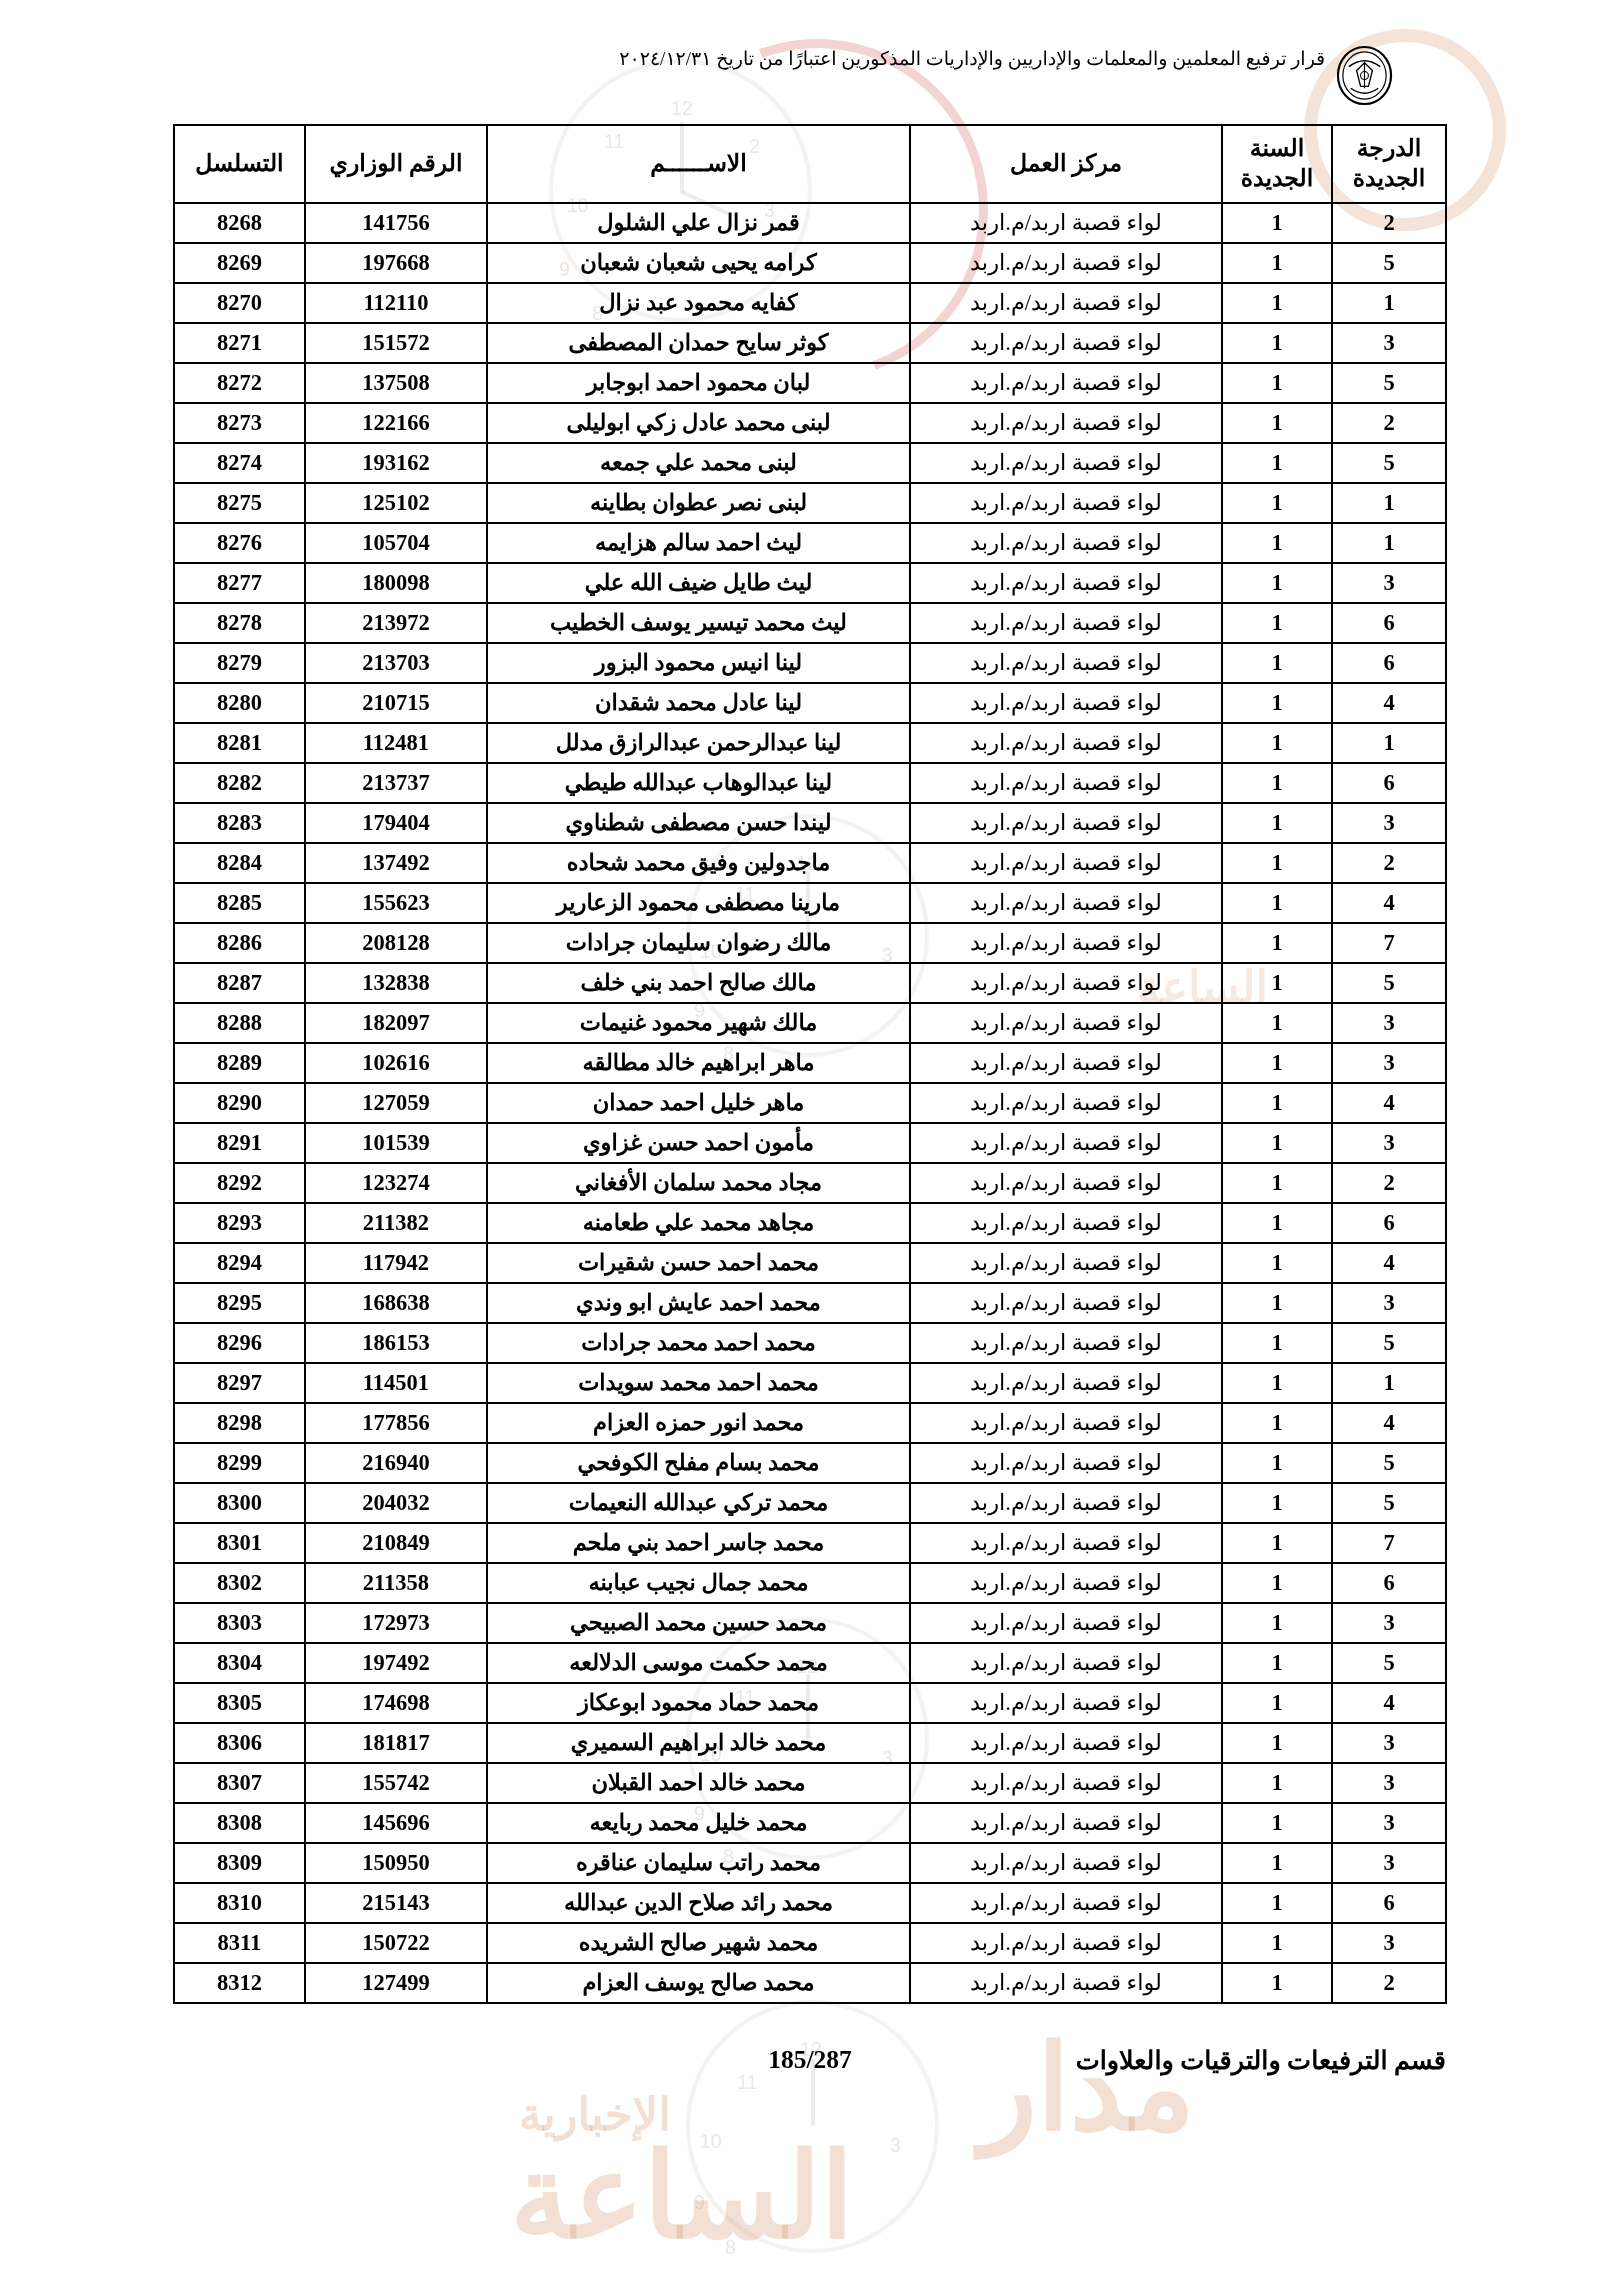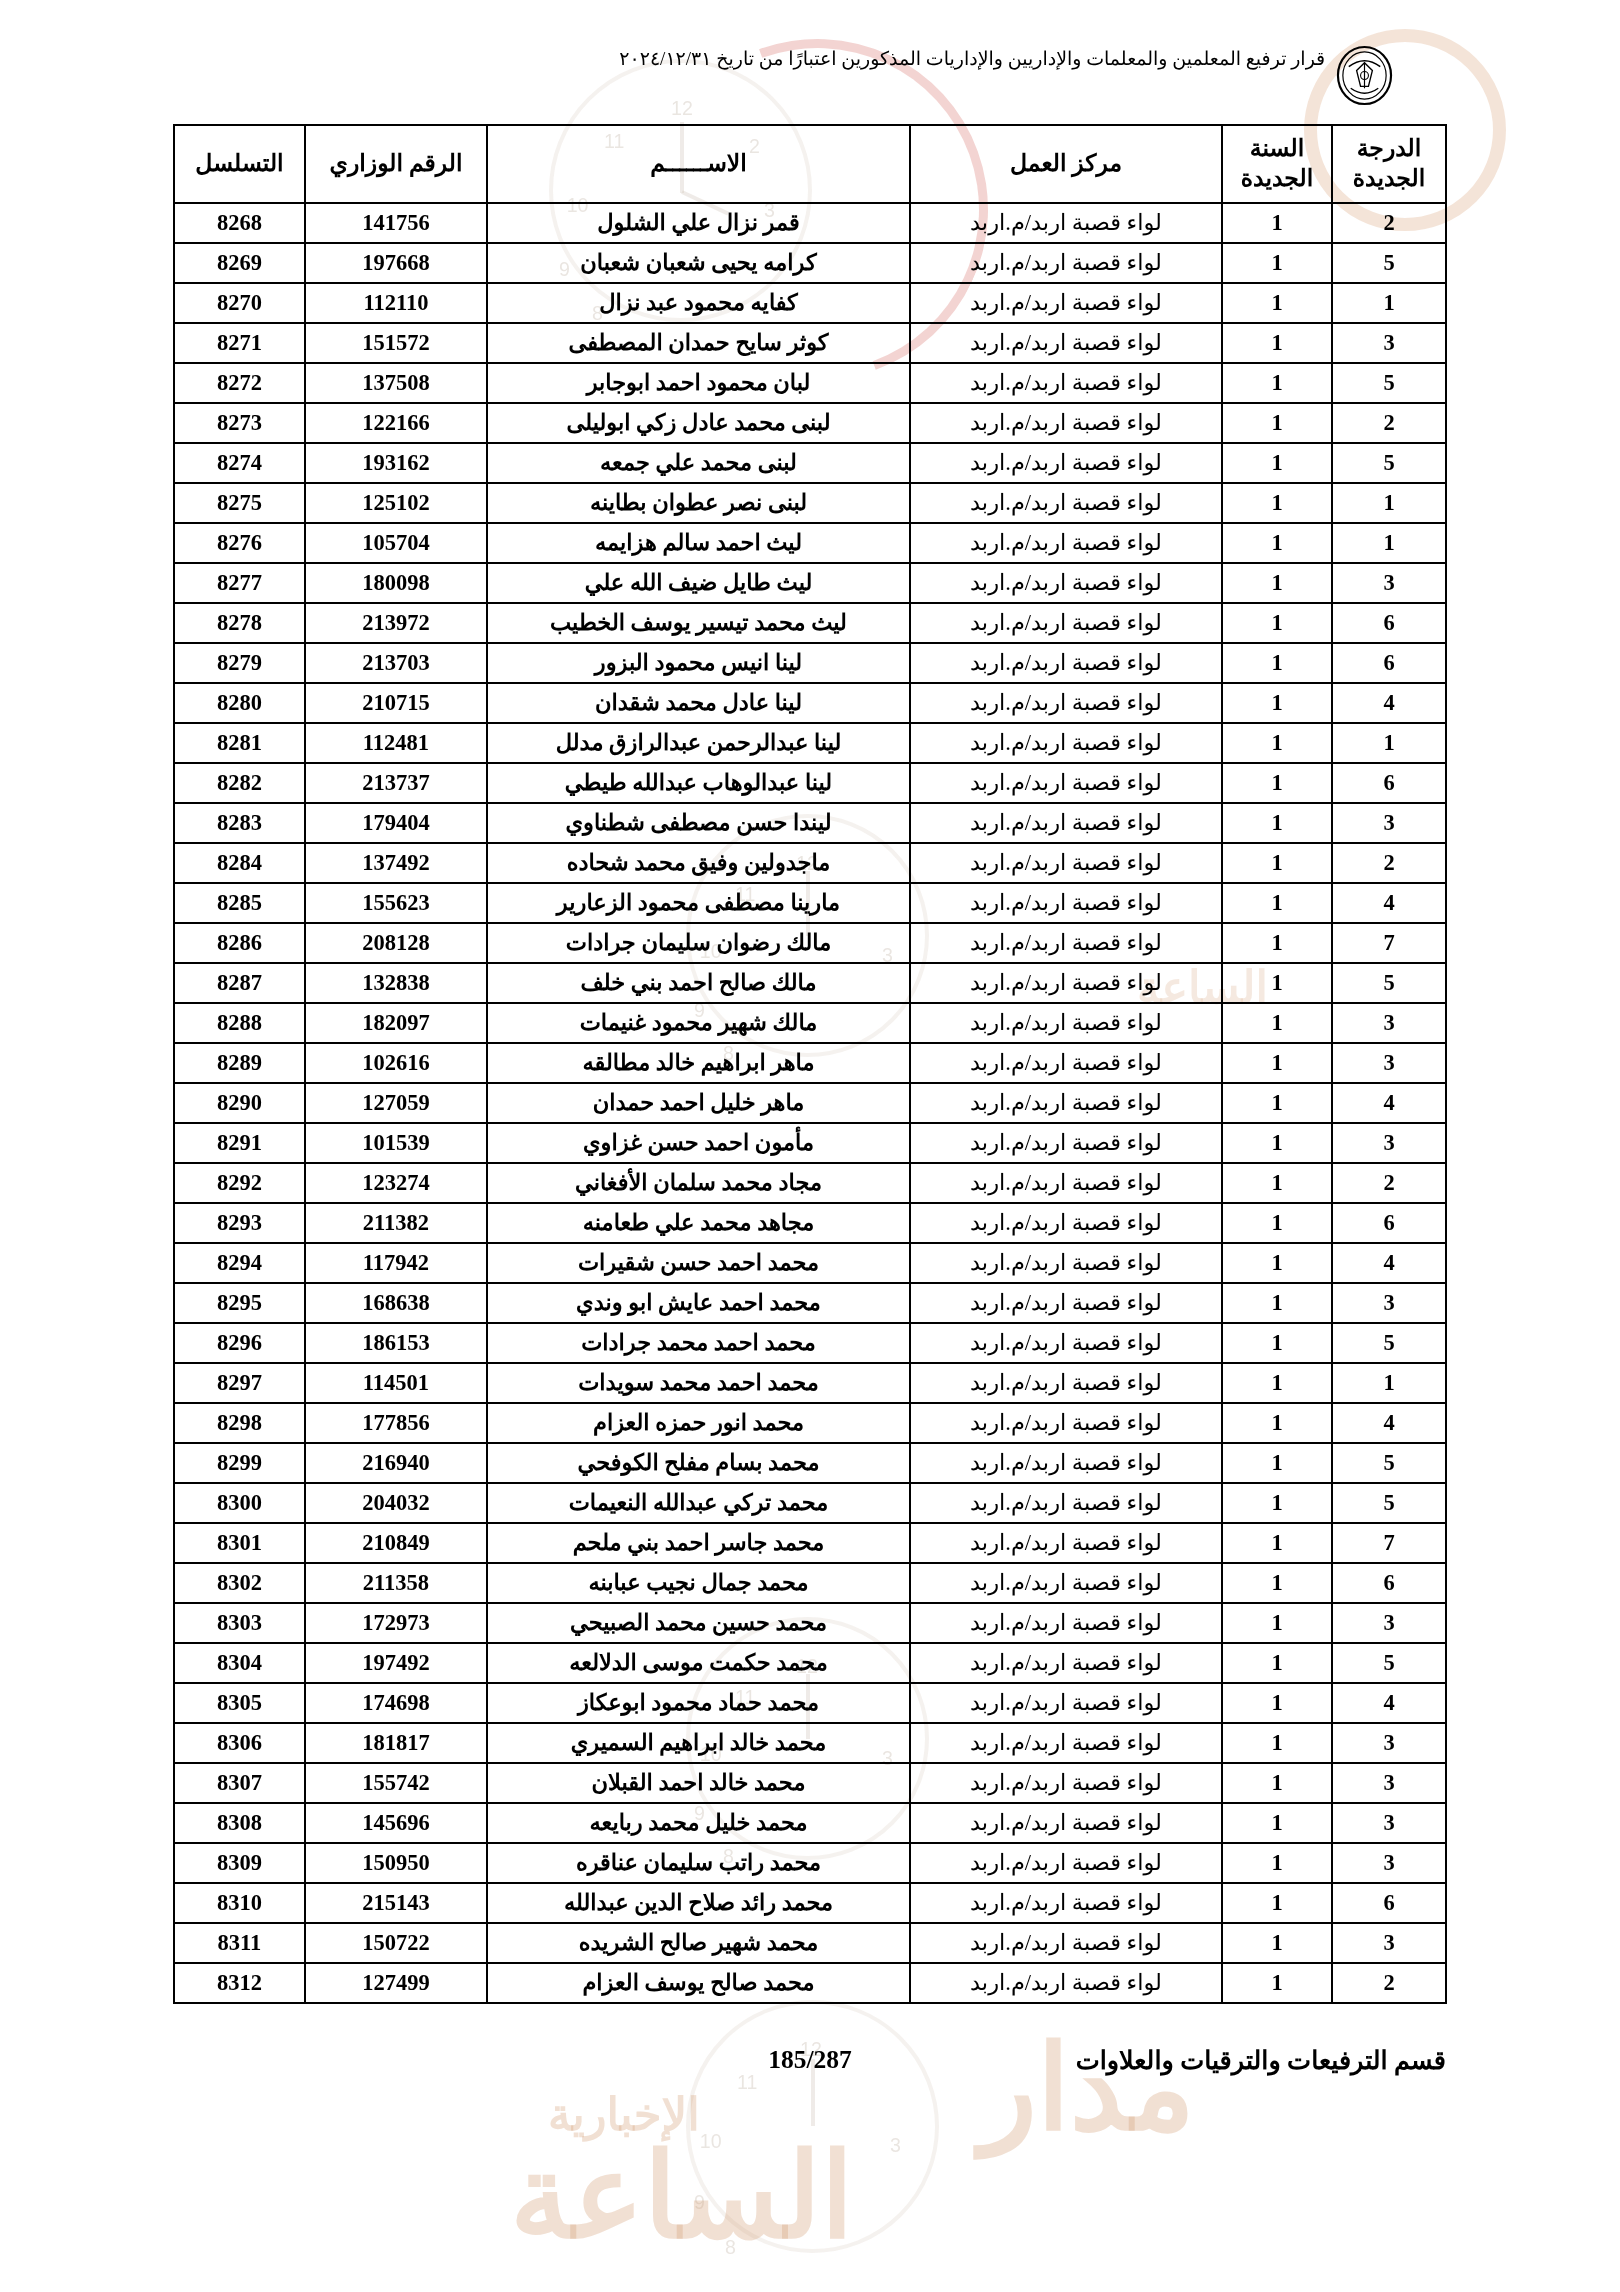--- a/index.html
+++ b/index.html
@@ -222,21 +222,21 @@
     <span class="tick" style="left:35px;  top:204px;">8</span>
     <span class="tick" style="left:200px; top:102px;">3</span>
     <span class="wm-hand" style="left:121px; top:55px; width:3.9px; height:67px;"></span>
   </div>
 
   <div class="wm-ring" style="left:1304px; top:29px; width:176px; height:176px;"></div>
   <div class="wm-arc" style="left:647px; top:39px; width:323px; height:323px; transform:rotate(25deg);"></div>
 
   <div class="wm-text-big" style="left:980px; top:2019px;">مدار</div>
   <div class="wm-text-big" style="left:510px; top:2127px;">الساعة</div>
-  <div class="wm-text-sub" style="left:519px; top:2088px;margin-left:29px;">الإخبارية</div>
+  <div class="wm-text-sub" style="left:519px; top:2088px;">الإخبارية</div>
   <div class="wm-text-sub" style="left:1137px; top:961px; opacity:.7;">الساعة</div>
 </div>
 
 <div class="page">
 
   <div class="header-row">
     <div class="emblem">
       <svg width="59" height="61" viewBox="0 0 60 62">
         <ellipse cx="30" cy="31" rx="27" ry="29" fill="none" stroke="#000" stroke-width="2.2"></ellipse>
         <ellipse cx="30" cy="31" rx="22" ry="24" fill="none" stroke="#000" stroke-width="1.2"></ellipse>

